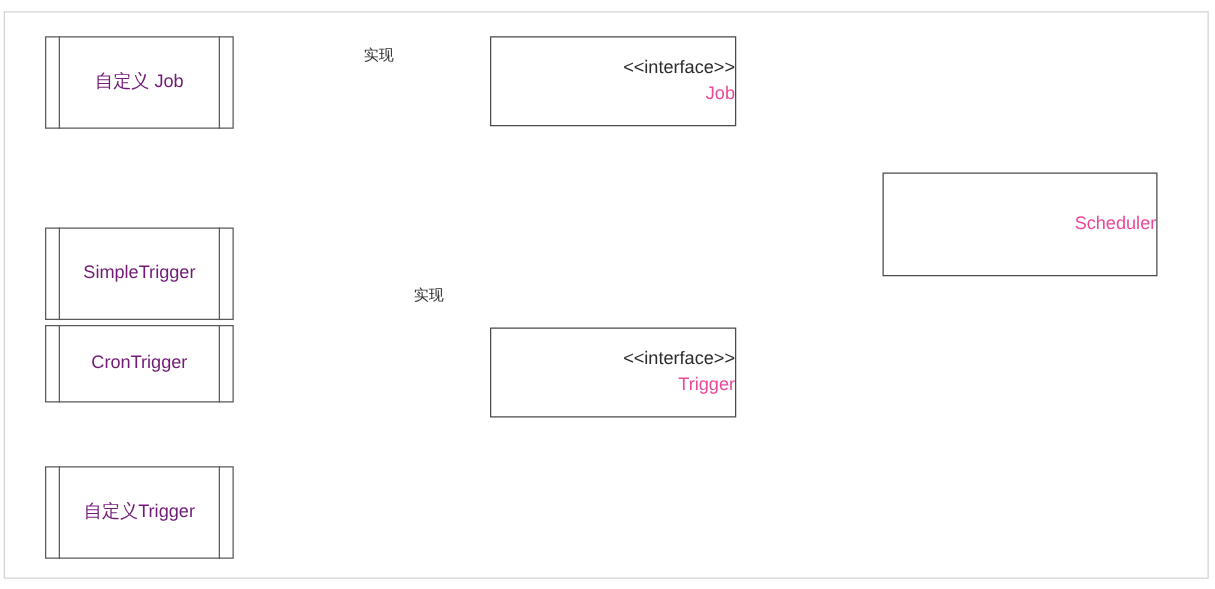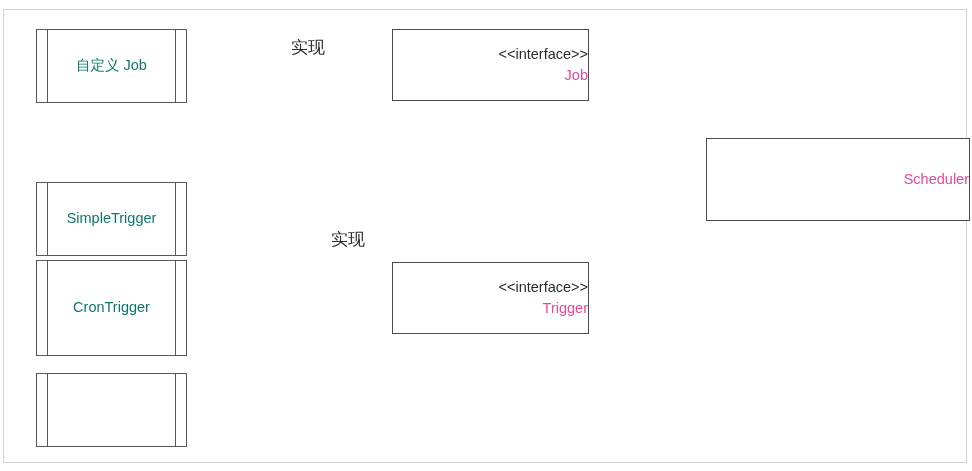--- a/index.html
+++ b/index.html
@@ -44,21 +44,21 @@
   .component .bar-left  { left: 10px; }
   .component .bar-right { right: 10px; }
   .component .clabel {
     position: absolute;
     left: 11px;
     right: 11px;
     top: 50%;
     transform: translateY(-50%);
     text-align: center;
     font-size: 14.5px;
-    color: #0f766e;
+    color: #701a75;
     line-height: 1.2;
     white-space: nowrap;
   }
   
   .plainbox {
     position: absolute;
     box-sizing: border-box;
     border: 1px solid #4a4a4a;
     background: #ffffff;
     display: flex;
@@ -74,21 +74,21 @@
   }
   .plainbox .bname {
     font-size: 14.5px;
     color: #ec4899;
     line-height: 1.45;
     white-space: nowrap;
   }
   
   .edge-label {
     position: absolute;
-    font-size: 17px;
+    font-size: 12px;
     color: #2b2b2b;
     background: #ffffff;
     padding: 0 2px;
     white-space: nowrap;
   }
   
   #wires {
     position: absolute;
     left: 0;
     top: 0;
@@ -141,42 +141,43 @@
     <span class="bar-right"></span>
     <span class="clabel">自定义 Job</span>
   </div>
 
   <div class="component" style="left:36px; top:147px; width:151px; height:74px;margin-top:35px;">
     <span class="bar-left"></span>
     <span class="bar-right"></span>
     <span class="clabel">SimpleTrigger</span>
   </div>
 
-  <div class="component" style="left:36px; top:260px; width:151px; height:96px;">
+  <div class="component" style="left:36px; top:260px; width:151px; height:62px;">
     <span class="bar-left"></span>
     <span class="bar-right"></span>
     <span class="clabel">CronTrigger</span>
   </div>
 
   <div class="component" style="left:36px; top:373px; width:151px; height:74px;">
     <span class="bar-left"></span>
     <span class="bar-right"></span>
+    <span class="clabel">自定义Trigger</span>
   </div>
 
   <div class="plainbox" style="left:392px; top:29px; width:197px; height:72px;">
     <span class="stereotype">&lt;&lt;interface&gt;&gt;</span>
     <span class="bname">Job</span>
   </div>
 
   <div class="plainbox" style="left:392px; top:262px; width:197px; height:72px;">
     <span class="stereotype">&lt;&lt;interface&gt;&gt;</span>
     <span class="bname">Trigger</span>
   </div>
 
-  <div class="plainbox" style="left:706px; top:138px; width:264px; height:83px;">
+  <div class="plainbox" style="left:706px; top:138px; width:220px; height:83px;">
     <span class="bname">Scheduler</span>
   </div>
 
   <span class="edge-label" style="left:289px; top:36px;">实现</span>
 
   <span class="edge-label" style="left:329px; top:228px;">实现</span>
 
 </div>
 
 </body></html>

